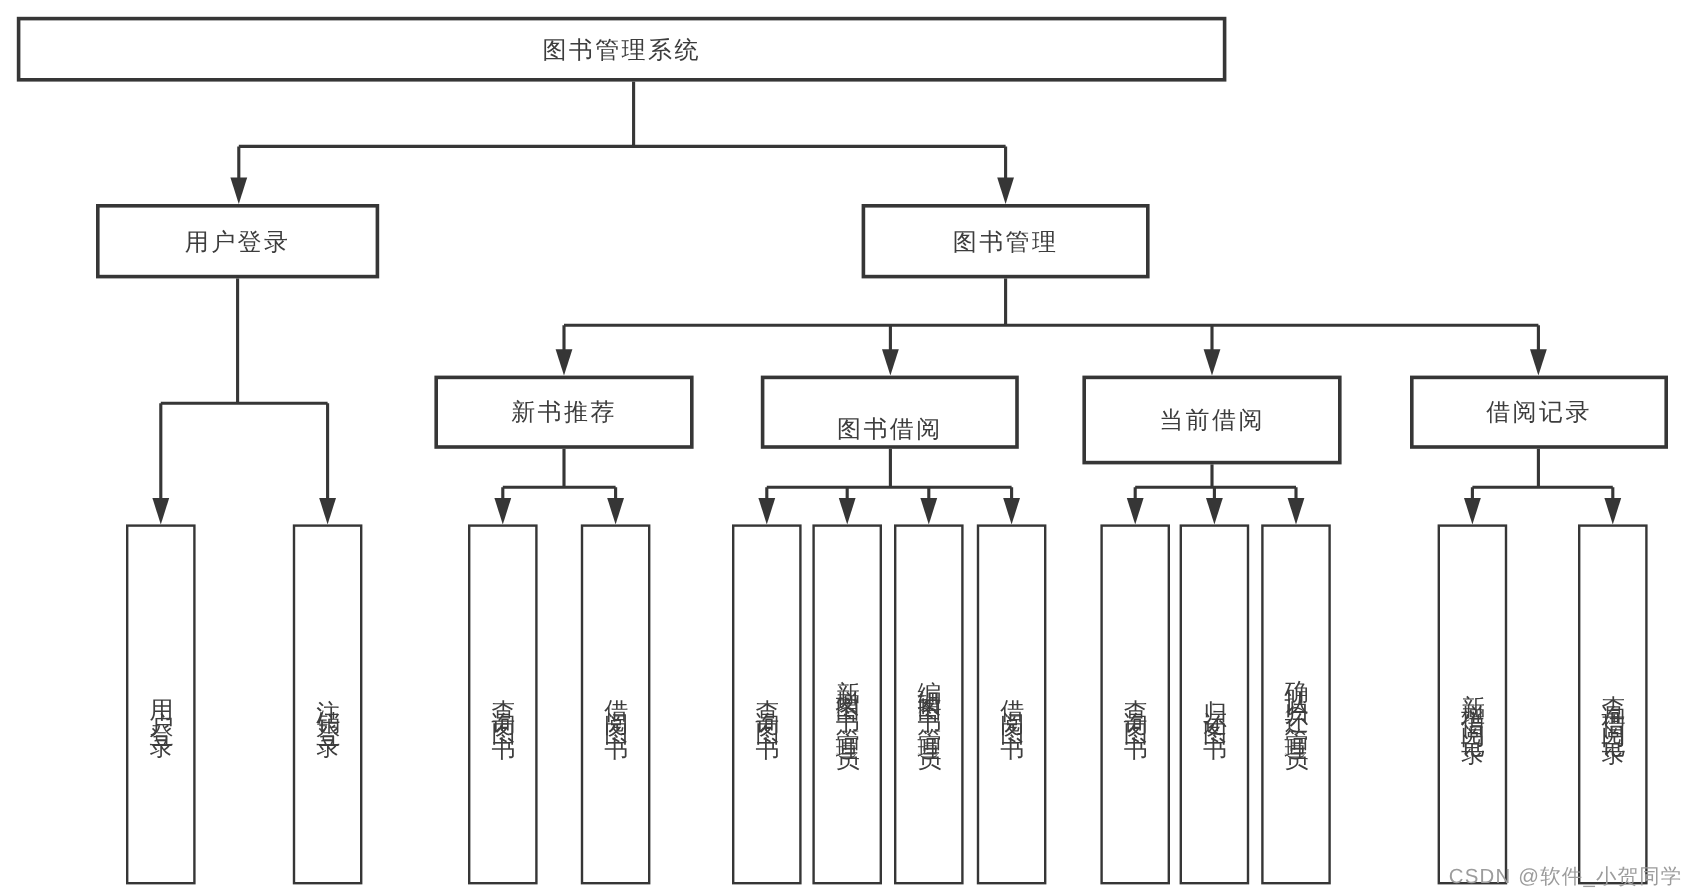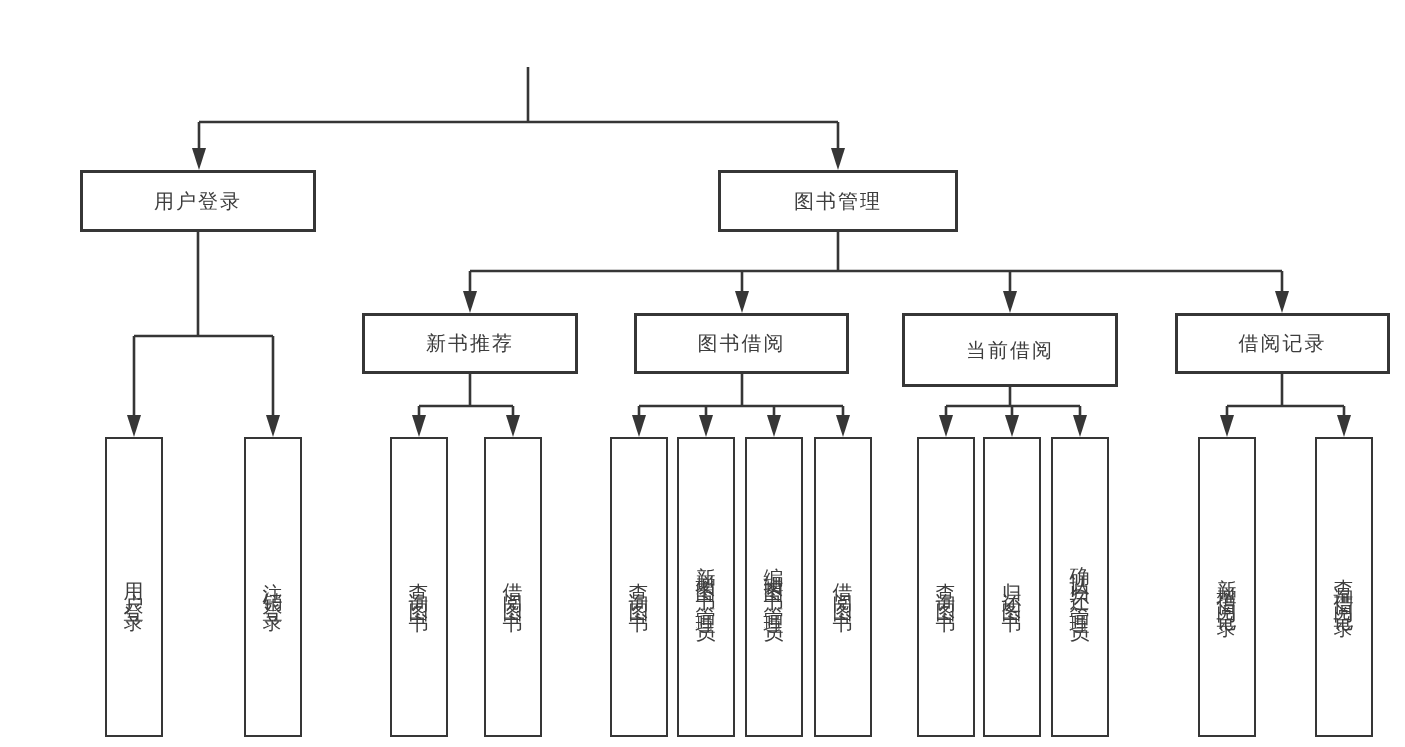--- a/index.html
+++ b/index.html
@@ -79,32 +79,35 @@
       <polygon points="767,415 781,415 774,437"></polygon>
       <polygon points="836,415 850,415 843,437"></polygon>
       <polygon points="939,415 953,415 946,437"></polygon>
       <polygon points="1005,415 1019,415 1012,437"></polygon>
       <polygon points="1073,415 1087,415 1080,437"></polygon>
       <polygon points="1220,415 1234,415 1227,437"></polygon>
       <polygon points="1337,415 1351,415 1344,437"></polygon>
     </g>
   </svg>
 
+  <div class="node hnode root" style="left:14px;top:14px;width:1008px;height:54px;">
+    <span>图书管理系统</span>
+  </div>
 
   <div class="node hnode" style="left:80px;top:170px;width:236px;height:62px;">
     <span>用户登录</span>
   </div>
   <div class="node hnode" style="left:362px;top:313px;width:216px;height:61px;">
     <span>新书推荐</span>
   </div>
 
   <div class="node hnode" style="left:718px;top:170px;width:240px;height:62px;">
     <span>图书管理</span>
   </div>
-  <div class="node hnode" style="left:634px;top:313px;width:215px;height:61px;">
+  <div class="node hnode" style="left:634px;top:313px;width:215px;height:61px;align-items:flex-end;">
     <span>图书借阅</span>
   </div>
   <div class="node hnode" style="left:902px;top:313px;width:216px;height:74px;">
     <span>当前借阅</span>
   </div>
   <div class="node hnode" style="left:1175px;top:313px;width:215px;height:61px;">
     <span>借阅记录</span>
   </div>
 
   <div class="node vnode" style="left:105px;top:437px;width:58px;height:300px;">
@@ -144,14 +147,15 @@
     <span>确认归还（管理员）</span>
   </div>
 
   <div class="node vnode tight" style="left:1198px;top:437px;width:58px;height:300px;">
     <span>新增借阅记录</span>
   </div>
   <div class="node vnode tight" style="left:1315px;top:437px;width:58px;height:300px;">
     <span>查询借阅记录</span>
   </div>
 
+  <div class="watermark">CSDN @软件_小贺同学</div>
 
 </div>
 
 </body></html>

